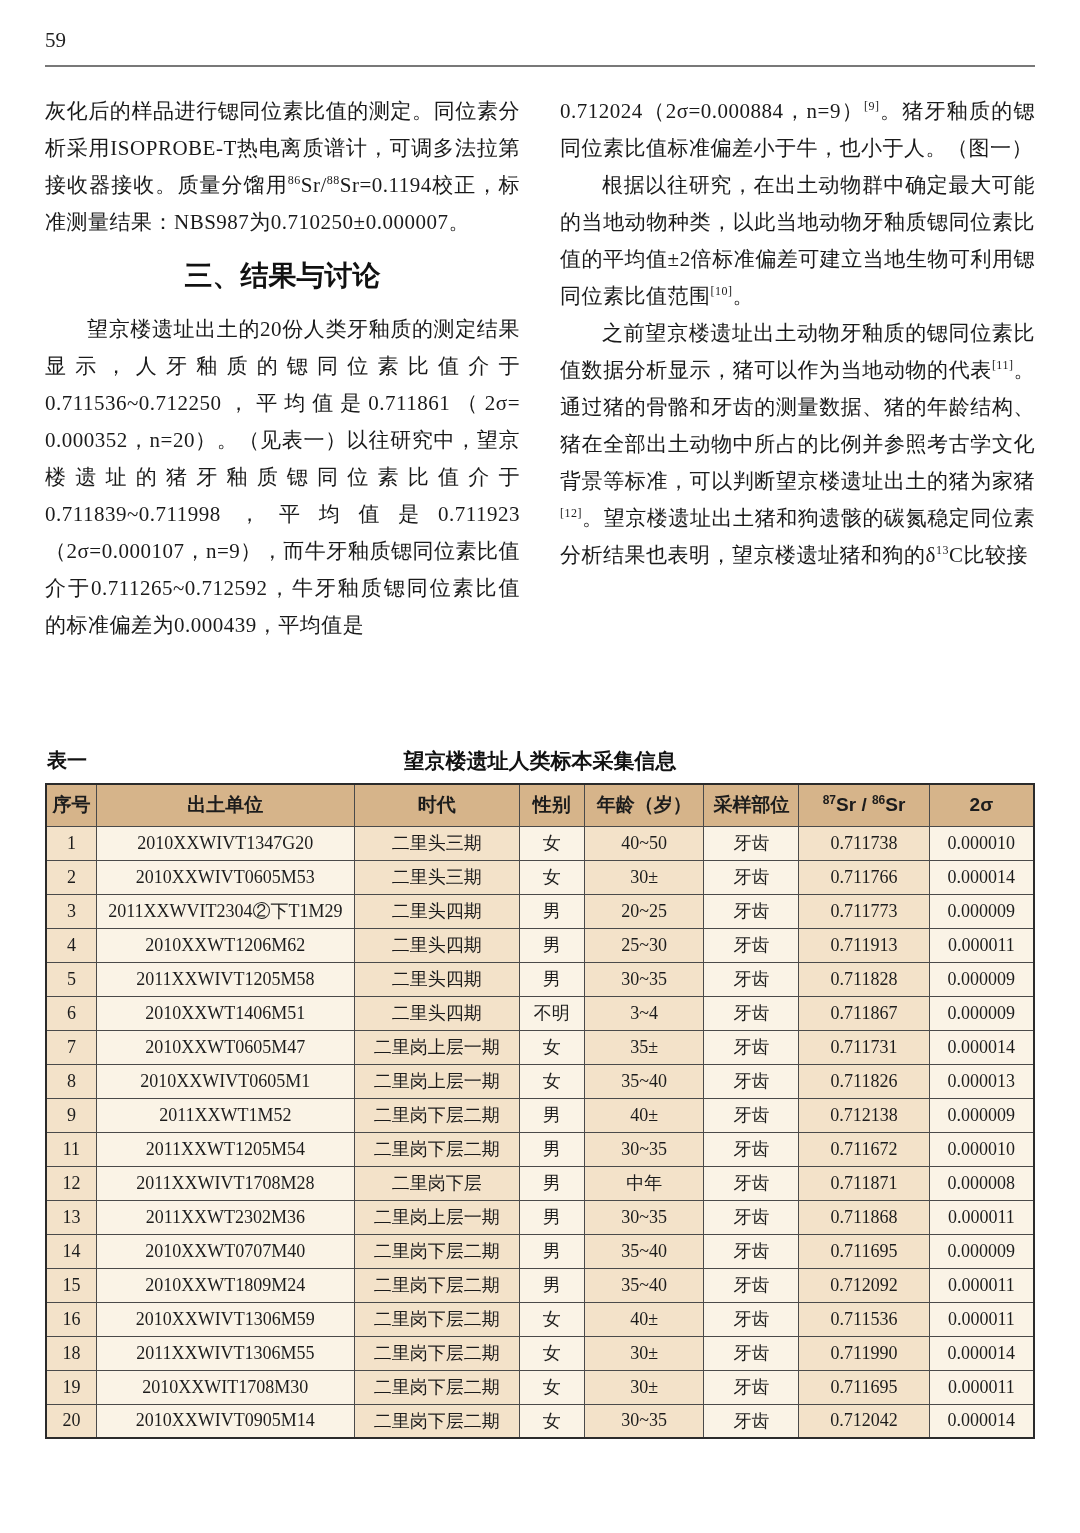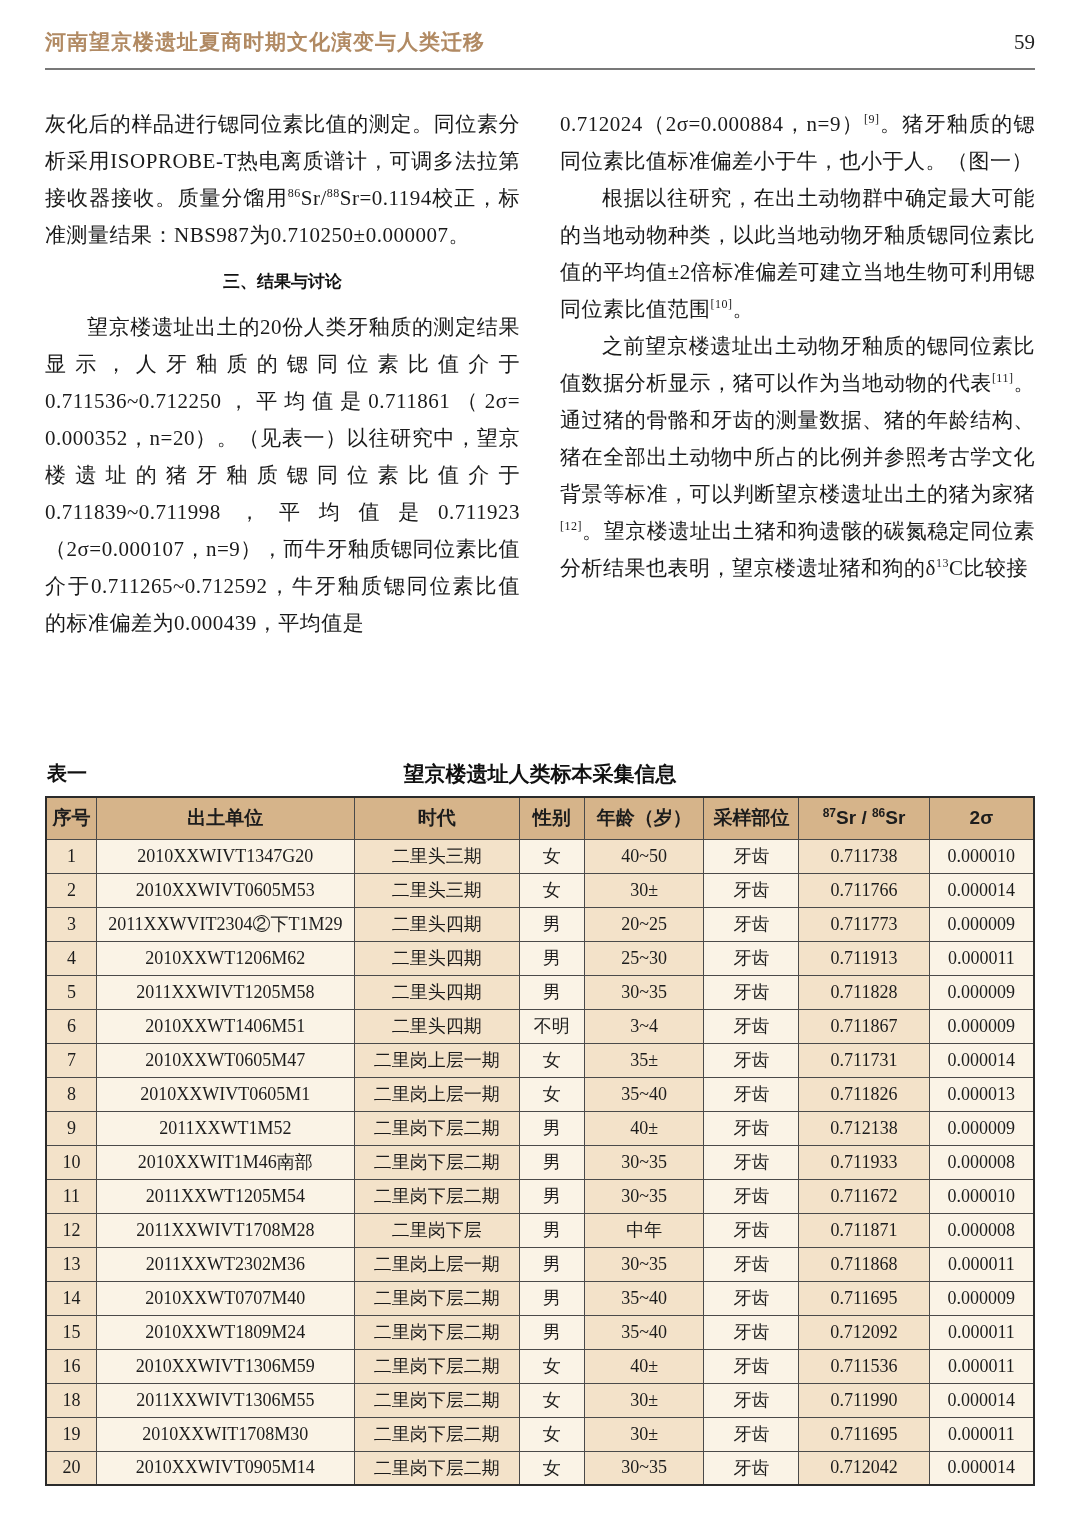--- a/index.html
+++ b/index.html
@@ -20,31 +20,31 @@
   }
   
   .running-head{display:flex;justify-content:space-between;align-items:baseline;padding-top:4px;}
   .running-title{
     font-family:"Liberation Sans","DejaVu Sans",sans-serif;font-weight:bold;
     font-size:21px;color:var(--accent-brown);letter-spacing:1px;
   }
   .page-number{font-size:21px;color:#222;}
   .head-rule{border-bottom:2px solid #787878;margin-top:12px;}
   
-  .columns{display:flex;gap:40px;margin-top:36px;height:642px;overflow:hidden;}
+  .columns{display:flex;gap:40px;margin-top:26px;height:642px;overflow:hidden;}
   .col{flex:1;min-width:0;}
   .body-par{
     font-size:21px;line-height:37px;text-align:justify;letter-spacing:0.5px;
     color:var(--text-main);
   }
   .body-par.indent{text-indent:2em;}
   .body-par sup{font-size:12px;line-height:0;}
   .section-heading{
     font-family:"Liberation Sans","DejaVu Sans",sans-serif;font-weight:bold;
-    font-size:17px;text-align:center;margin:16px 0 16px 0;color:#111;
+    font-size:28px;text-align:center;margin:16px 0 16px 0;color:#111;
   }
   
   .table-section{margin-top:12px;}
   .table-caption{position:relative;height:34px;margin-bottom:2px;}
   .table-label{
     position:absolute;left:2px;top:0;
     font-family:Liberation Sans, sans-serif;font-weight:bold;font-size:20px;color:#111;
   }
   .table-title{
     position:absolute;left:0;right:0;top:0;text-align:center;
@@ -70,21 +70,20 @@
   }
   .data-table td:nth-child(odd){background:var(--cell-tan);}
   .data-table td:nth-child(even){background:var(--cell-cream);}
 </style>
 </head>
 <body>
 
 <div class="page">
 
   <div class="running-head">
-    <span class="running-title">河南望京楼遗址夏商时期文化演变与人类迁移</span>
     <span class="page-number">59</span>
   </div>
   <div class="head-rule"></div>
 
   <div class="columns">
     <div class="col">
       <p class="body-par"><span>灰化后的样品进行锶同位素比值的测定。同位素分析采用ISOPROBE-T热电离质谱计，可调多法拉第接收器接收。质量分馏用</span><sup>86</sup><span>Sr/</span><sup>88</sup><span>Sr=0.1194校正，标准测量结果：NBS987为0.710250±0.000007。</span></p>
       <h2 class="section-heading">三、结果与讨论</h2>
       <p class="body-par indent"><span>望京楼遗址出土的20份人类牙釉质的测定结果显示，人牙釉质的锶同位素比值介于0.711536~0.712250，平均值是0.711861（2σ= 0.000352，n=20）。（见表一）以往研究中，望京楼遗址的猪牙釉质锶同位素比值介于0.711839~0.711998，平均值是0.711923（2σ=0.000107，n=9），而牛牙釉质锶同位素比值介于0.711265~0.712592，牛牙釉质锶同位素比值的标准偏差为0.000439，平均值是</span></p>
     </div>
@@ -208,30 +207,20 @@
             <td>9</td>
             <td>2011XXWT1M52</td>
             <td>二里岗下层二期</td>
             <td>男</td>
             <td>40±</td>
             <td>牙齿</td>
             <td>0.712138</td>
             <td>0.000009</td>
           </tr>
           <tr>
-            <td>10</td>
-            <td>2010XXWIT1M46南部</td>
-            <td>二里岗下层二期</td>
-            <td>男</td>
-            <td>30~35</td>
-            <td>牙齿</td>
-            <td>0.711933</td>
-            <td>0.000008</td>
-          </tr>
-          <tr>
             <td>11</td>
             <td>2011XXWT1205M54</td>
             <td>二里岗下层二期</td>
             <td>男</td>
             <td>30~35</td>
             <td>牙齿</td>
             <td>0.711672</td>
             <td>0.000010</td>
           </tr>
           <tr>

